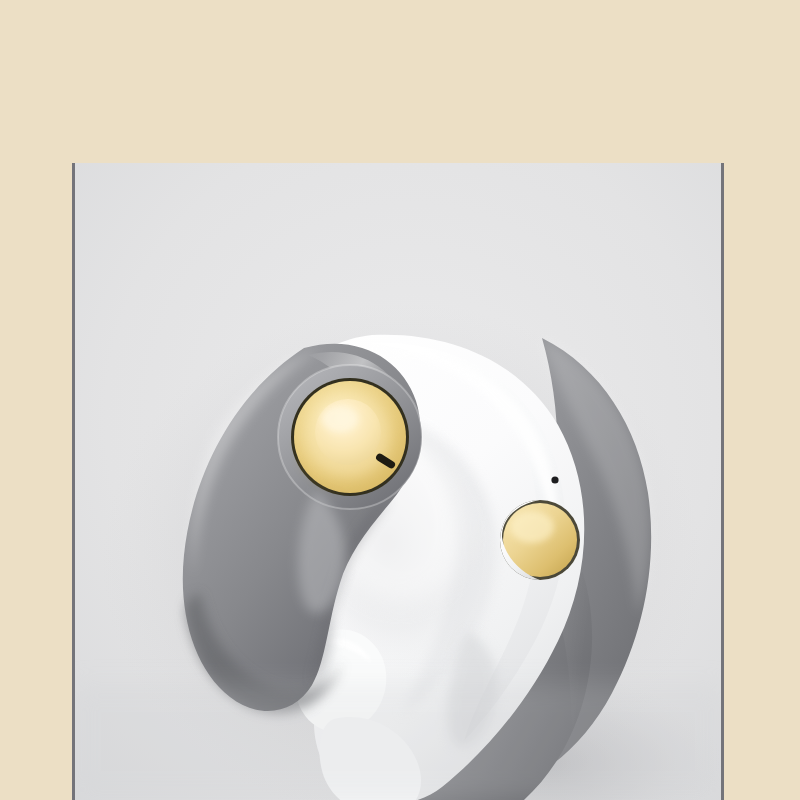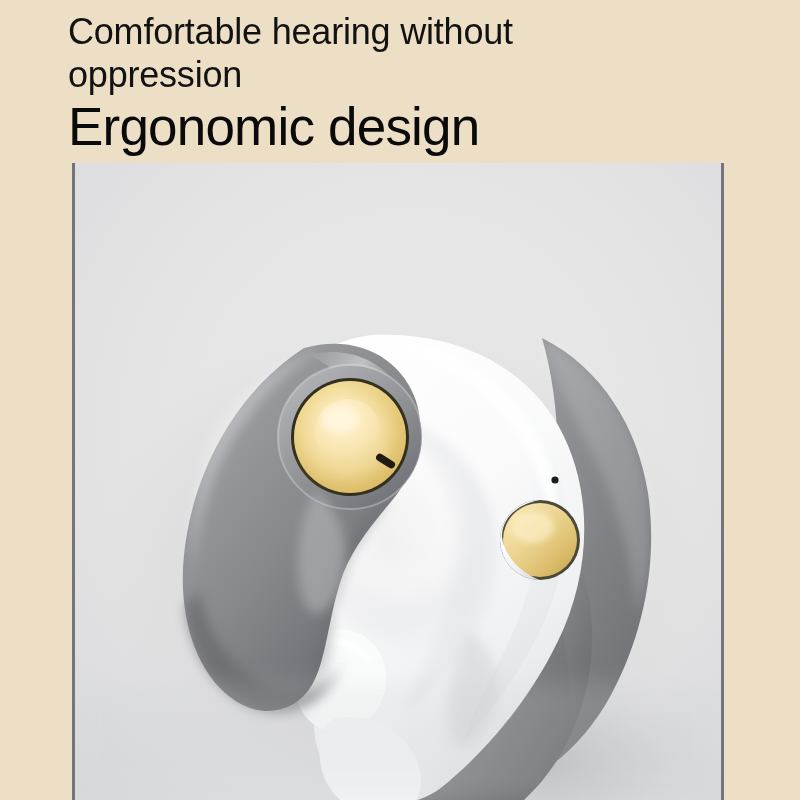--- a/index.html
+++ b/index.html
@@ -68,25 +68,20 @@
     display: block;
     width: 100%;
     height: 100%;
   }
 </style>
 </head>
 <body>
 
 <div id="promo-page">
 
-  <div class="copy-block">
-    <p class="subhead">Comfortable hearing without
-oppression</p>
-    <h1 class="headline">Ergonomic design</h1>
-  </div>
 
   <div class="photo-panel">
     <svg viewBox="0 0 652 637" preserveAspectRatio="xMidYMid slice">
       <defs>
 
         <radialGradient id="panelBg" cx="52%" cy="40%" r="85%">
           <stop offset="0%" stop-color="#eaeaeb"></stop>
           <stop offset="55%" stop-color="#e3e3e4"></stop>
           <stop offset="100%" stop-color="#d7d8da"></stop>
         </radialGradient>

